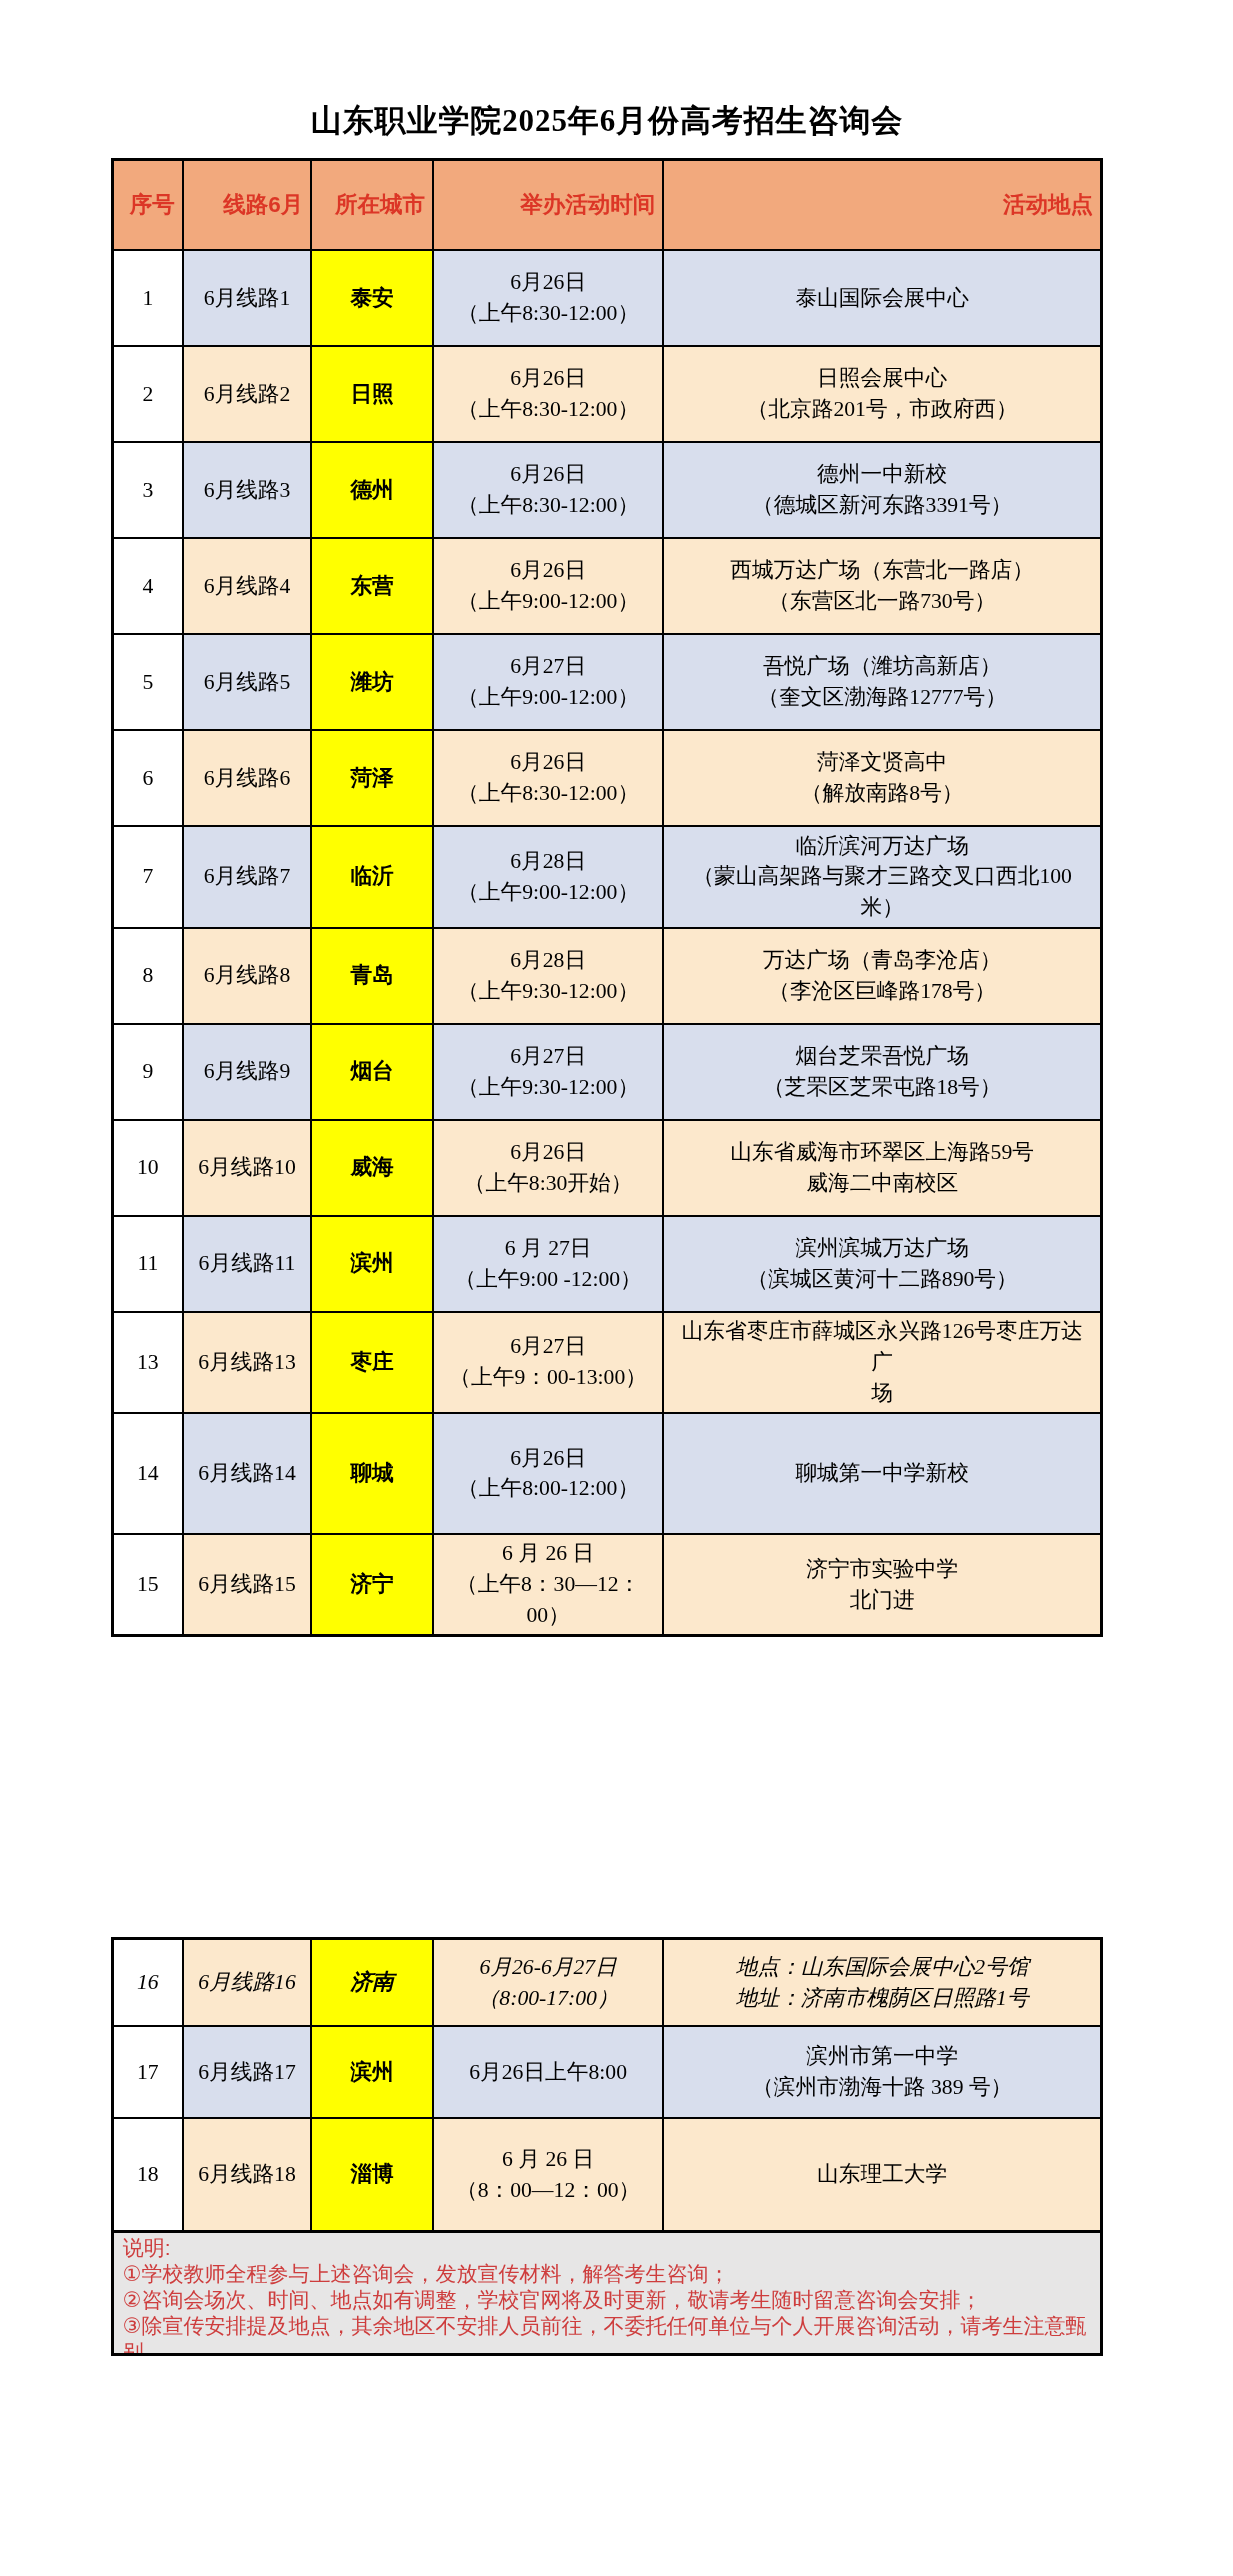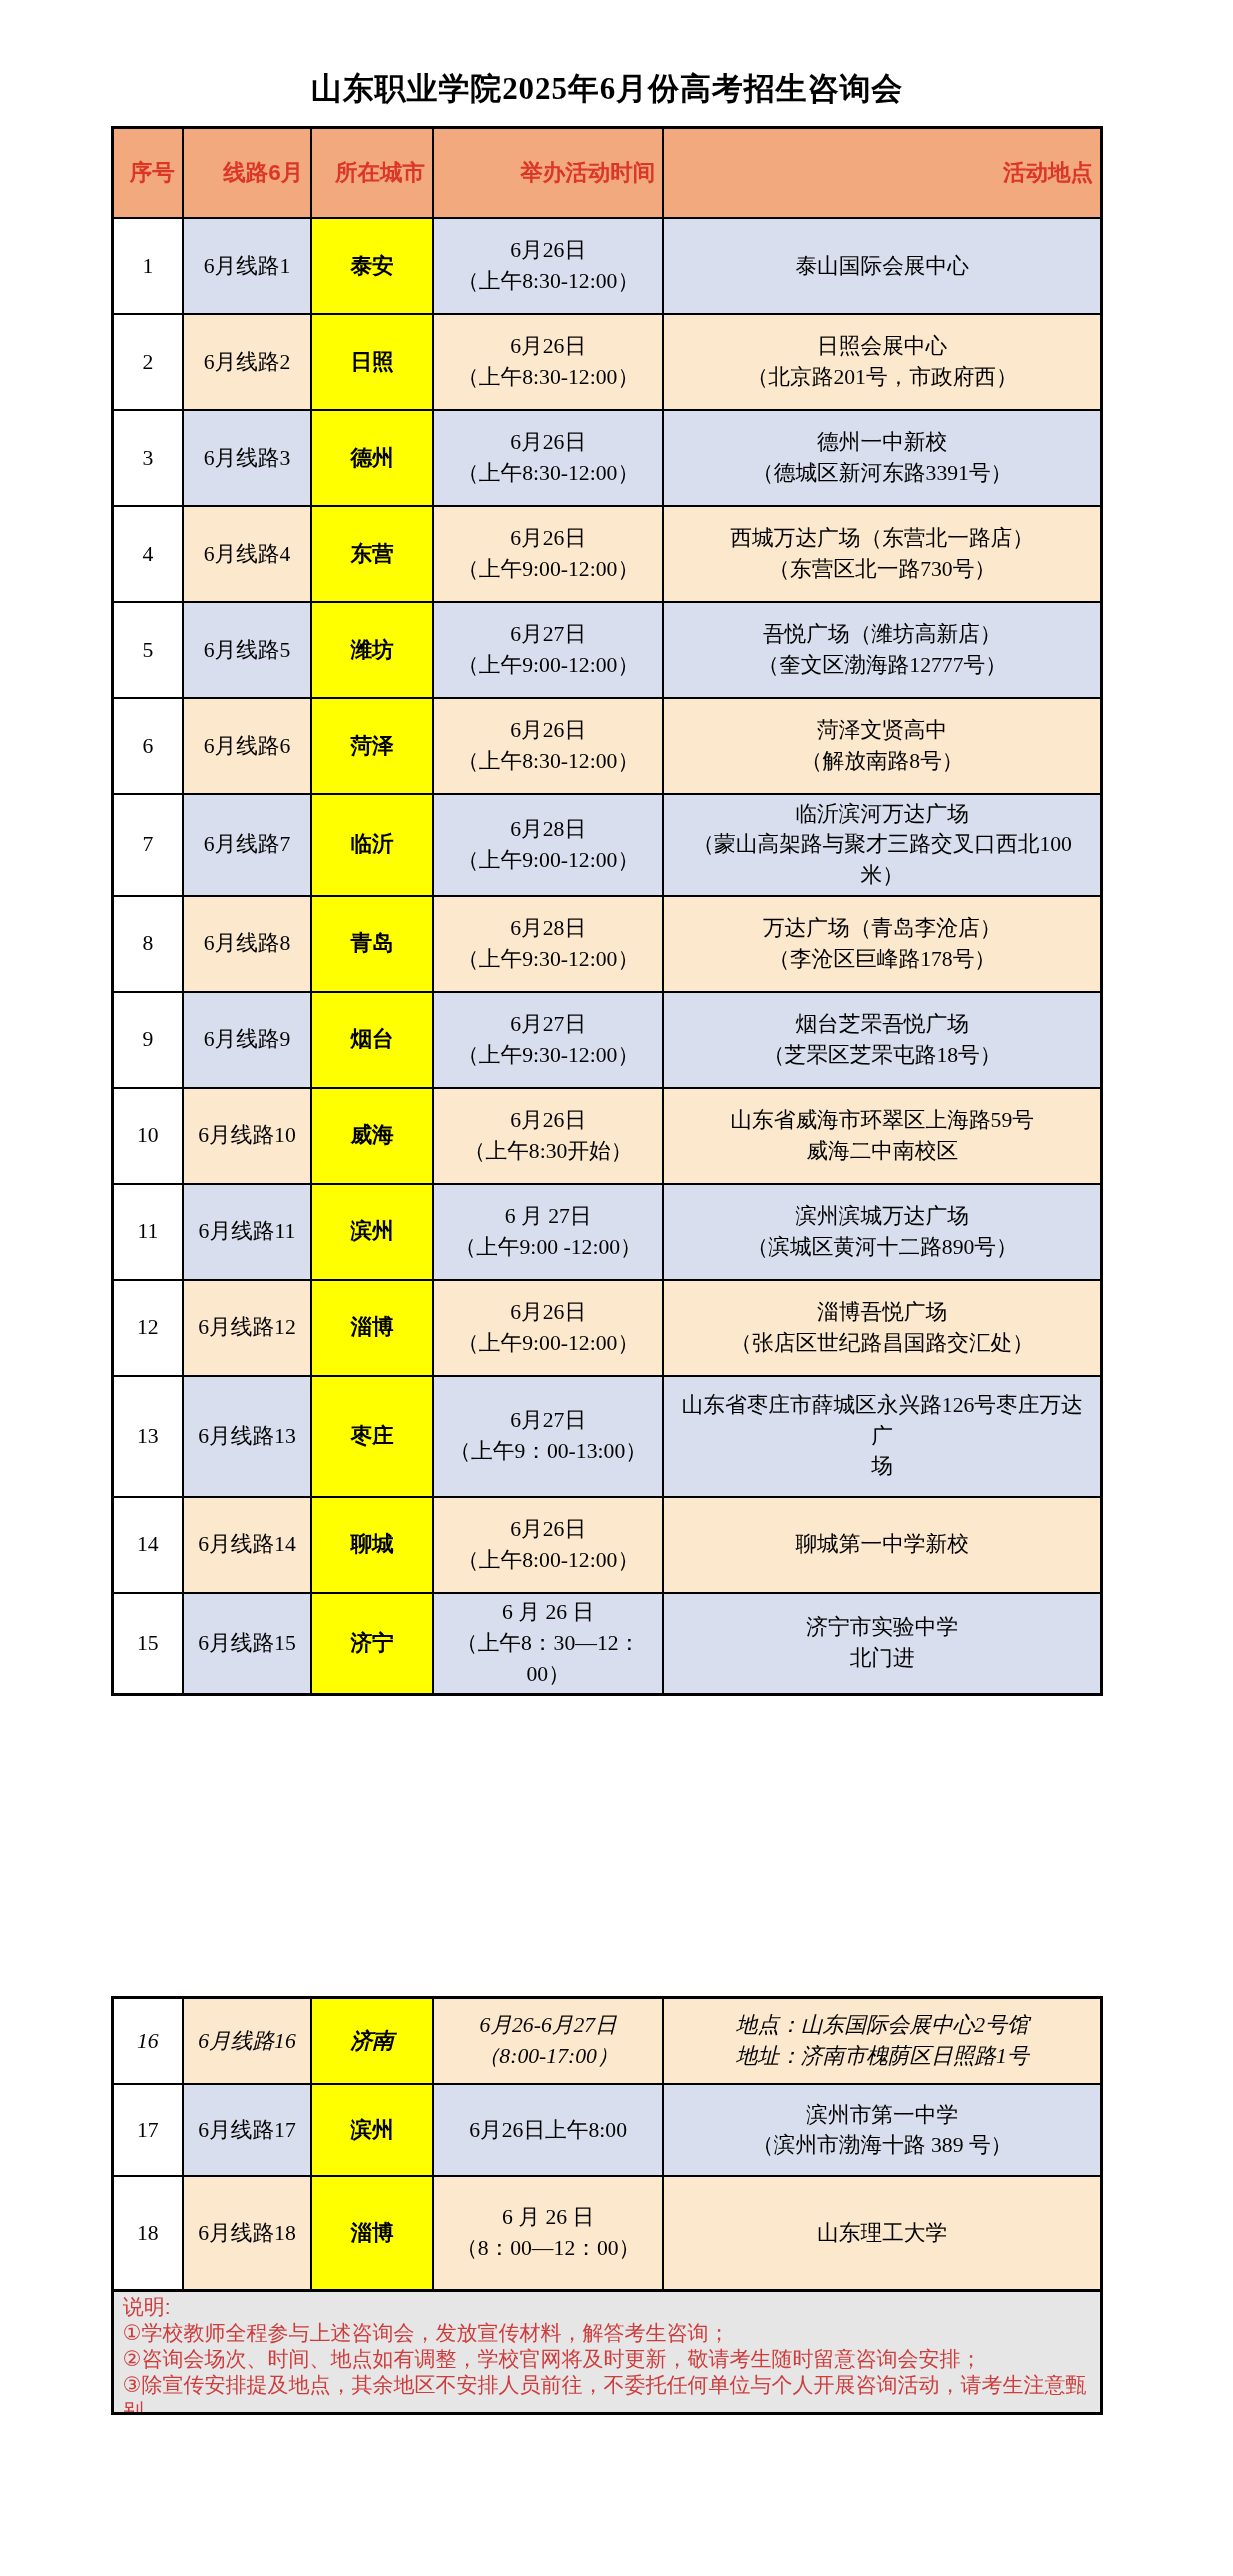--- a/index.html
+++ b/index.html
@@ -5,21 +5,21 @@
   html, body { margin: 0; padding: 0; }
   body {
     width: 1233px;
     height: 2576px;
     background: #ffffff;
     overflow: hidden;
     font-family: "Liberation Serif", "DejaVu Serif", serif;
     color: #000;
   }
   .page {
-    padding-top: 68px;
+    padding-top: 100px;
     padding-left: 111px;
     width: 992px;
   }
   .title {
     margin: 0 0 15.6px 0;
     font-size: 31px;
     font-weight: bold;
     text-align: center;
     color: #000;
     font-family: "Liberation Serif", "DejaVu Serif", serif;
@@ -212,29 +212,20 @@
         <tr>
     <td class="c-no">11</td>
     <td class="c-route bgrow">6月线路11</td>
     <td class="c-city">滨州</td>
     <td class="c-time bgrow">6 月 27日
 （上午9:00 -12:00）</td>
     <td class="c-loc bgrow">滨州滨城万达广场
 （滨城区黄河十二路890号）</td>
   </tr>
         <tr>
-    <td class="c-no">12</td>
-    <td class="c-route bgrow">6月线路12</td>
-    <td class="c-city">淄博</td>
-    <td class="c-time bgrow">6月26日
-（上午9:00-12:00）</td>
-    <td class="c-loc bgrow">淄博吾悦广场
-（张店区世纪路昌国路交汇处）</td>
-  </tr>
-        <tr>
     <td class="c-no">13</td>
     <td class="c-route bgrow">6月线路13</td>
     <td class="c-city">枣庄</td>
     <td class="c-time bgrow">6月27日
 （上午9：00-13:00）</td>
     <td class="c-loc bgrow">山东省枣庄市薛城区永兴路126号枣庄万达广
 场</td>
   </tr>
         <tr>
     <td class="c-no">14</td>

